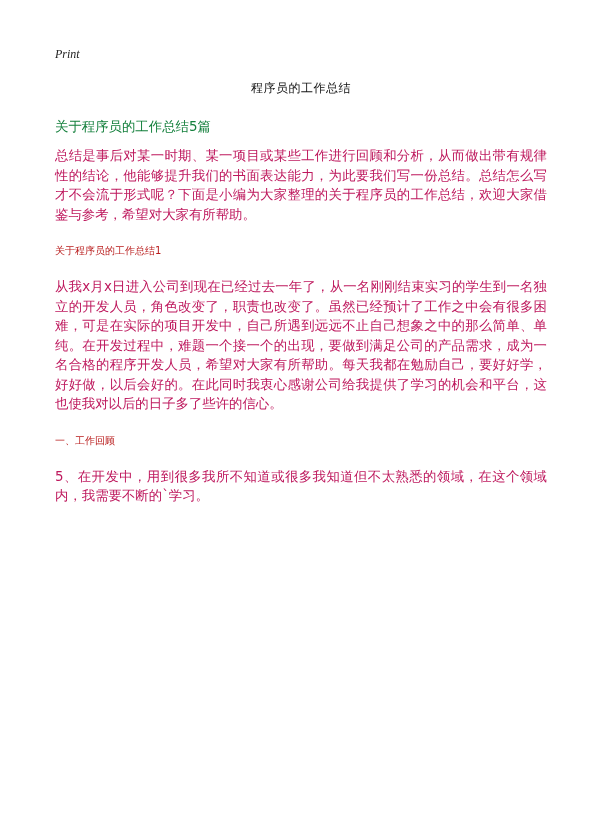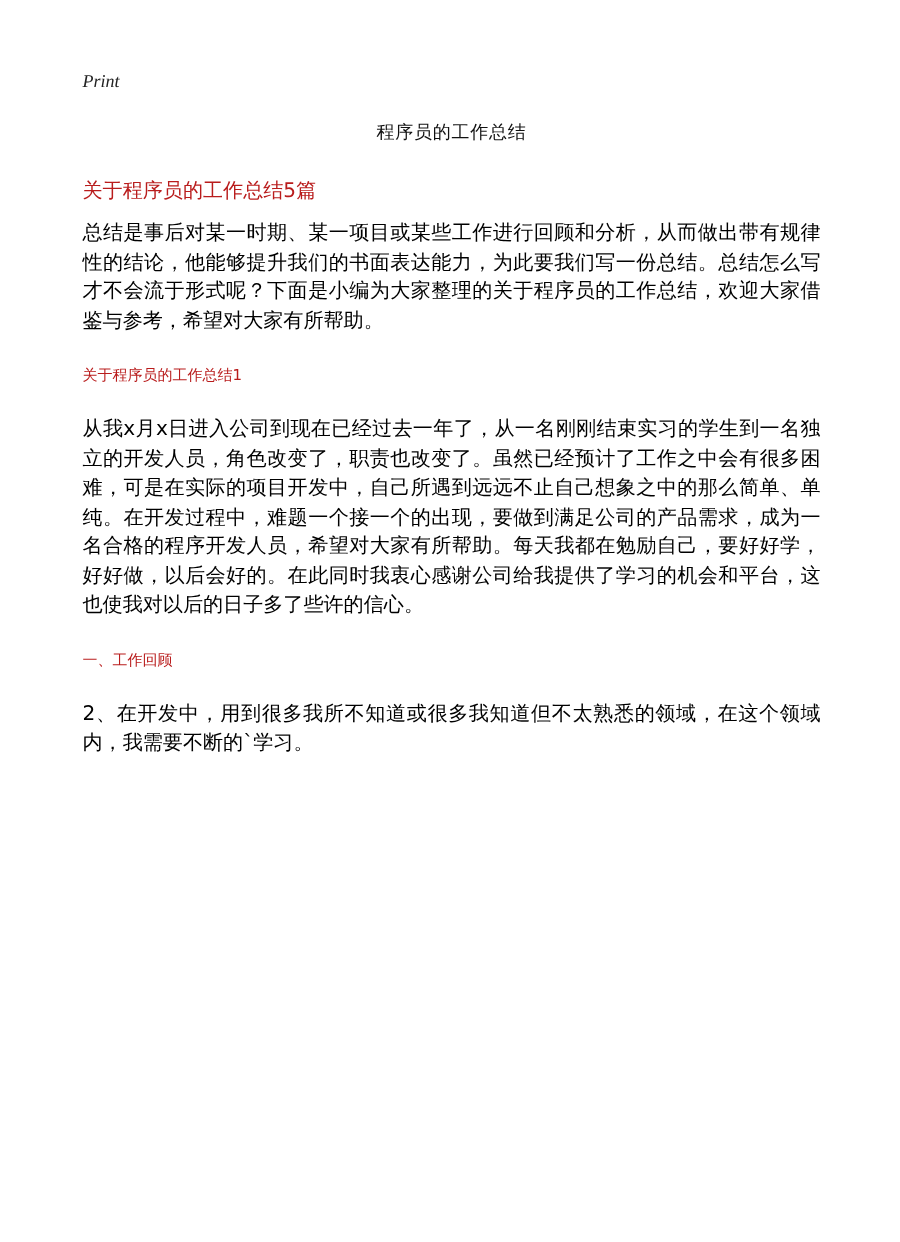--- a/index.html
+++ b/index.html
@@ -40,33 +40,33 @@
       font-weight: normal;
       letter-spacing: 0.5px;
       margin: 0;
       color: #111;
     }
     .subtitle {
       position: absolute;
       top: 118px;
       left: 0;
       font-size: 13.4px;
-      color: #b91c1c;
+      color: #15803d;
     }
     .content {
       position: absolute;
       top: 146px;
       left: 0;
       width: 492px;
     }
     .para {
       font-size: 13.4px;
       line-height: 19.5px;
       margin: 0 0 17px 0;
-      color: #000000;
+      color: #be185d;
       text-align: justify;
       word-break: break-all;
     }
     .heading {
       font-size: 10px;
       font-weight: normal;
       line-height: 19px;
       margin: 0 0 17px 0;
       color: #b91c1c;
     }
@@ -82,15 +82,15 @@
   <div class="subtitle">关于程序员的工作总结5篇</div>
 
   <div class="content">
     <p class="para">总结是事后对某一时期、某一项目或某些工作进行回顾和分析，从而做出带有规律性的结论，他能够提升我们的书面表达能力，为此要我们写一份总结。总结怎么写才不会流于形式呢？下面是小编为大家整理的关于程序员的工作总结，欢迎大家借鉴与参考，希望对大家有所帮助。</p>
 
     <div class="heading">关于程序员的工作总结1</div>
     <p class="para">从我x月x日进入公司到现在已经过去一年了，从一名刚刚结束实习的学生到一名独立的开发人员，角色改变了，职责也改变了。虽然已经预计了工作之中会有很多困难，可是在实际的项目开发中，自己所遇到远远不止自己想象之中的那么简单、单纯。在开发过程中，难题一个接一个的出现，要做到满足公司的产品需求，成为一名合格的程序开发人员，希望对大家有所帮助。每天我都在勉励自己，要好好学，好好做，以后会好的。在此同时我衷心感谢公司给我提供了学习的机会和平台，这也使我对以后的日子多了些许的信心。</p>
 
     <div class="heading">一、工作回顾</div>
 
-    <p class="para">2、在开发中，用到很多我所不知道或很多我知道但不太熟悉的领域，在这个领域内，我需要不断的`学习。</p>
+    <p class="para">5、在开发中，用到很多我所不知道或很多我知道但不太熟悉的领域，在这个领域内，我需要不断的`学习。</p>
   </div>
 </div>
 
 </body></html>

